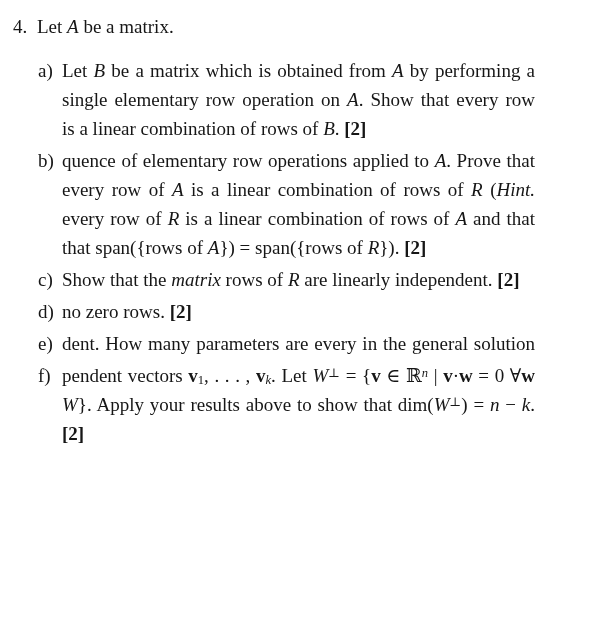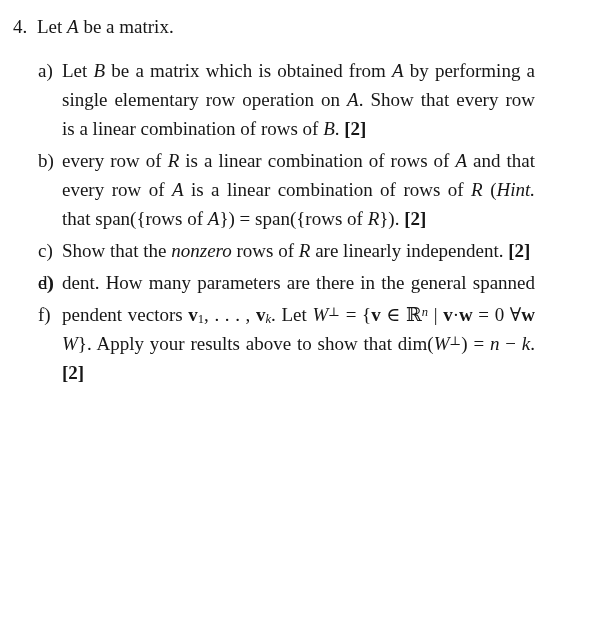--- a/index.html
+++ b/index.html
@@ -83,43 +83,45 @@
       <div class="item-body">
           <div class="line">Let <i>B</i> be a matrix which is obtained from <i>A</i> by performing a</div>
           <div class="line">single elementary row operation on <i>A</i>. Show that every row of</div>
           <div class="line last">is a linear combination of rows of <i>B</i>. <b>[2]</b></div>
         </div>
     </li>
 
     <li class="item">
       <span class="item-label">b)</span>
       <div class="item-body">
+          <div class="line">quence of elementary row operations applied to <i>A</i>. Prove that</div>
+          <div class="line">every row of <i>A</i> is a linear combination of rows of <i>R</i> (<i>Hint.</i> Show</div>
           <div class="line">every row of <i>R</i> is a linear combination of rows of <i>A</i> and that</div>
-          <div class="line">every row of <i>A</i> is a linear combination of rows of <i>R</i> (<i>Hint.</i> Show</div>
           <div class="line last">that span({rows of <i>A</i>}) = span({rows of <i>R</i>}). <b>[2]</b></div>
         </div>
     </li>
 
     <li class="item">
       <span class="item-label">c)</span>
       <div class="item-body">
-          <div class="line last">Show that the <i>nonzero</i> rows of <i>R</i> are linearly independent. <b>[2]</b></div>
+          <div class="line last">Show that the <i>matrix</i> rows of <i>R</i> are linearly independent. <b>[2]</b></div>
         </div>
     </li>
 
     <li class="item">
       <span class="item-label">d)</span>
       <div class="item-body">
+          <div class="line last">no zero rows. <b>[2]</b></div>
         </div>
     </li>
 
     <li class="item">
       <span class="item-label">e)</span>
       <div class="item-body">
-          <div class="line">dent. How many parameters are there in the general spanned</div>
+          <div class="line">dent. How many parameters are every in the general solution</div>
         </div>
     </li>
 
     <li class="item">
       <span class="item-label">f)</span>
       <div class="item-body">
           <div class="line">pendent vectors <b>v</b><sub>1</sub>, . . . , <b>v</b><sub><i>k</i></sub>. Let <i>W</i><sup>⊥</sup> = {<b>v</b> ∈ ℝ<sup><i>n</i></sup> | <b>v</b>·<b>w</b> = 0 ∀<b>w</b> ∈</div>
           <div class="line"><i>W</i>}. Apply your results above to show that dim(<i>W</i><sup>⊥</sup>) = <i>n</i> − <i>k</i>.</div>
           <div class="line last"><b>[2]</b></div>
         </div>

